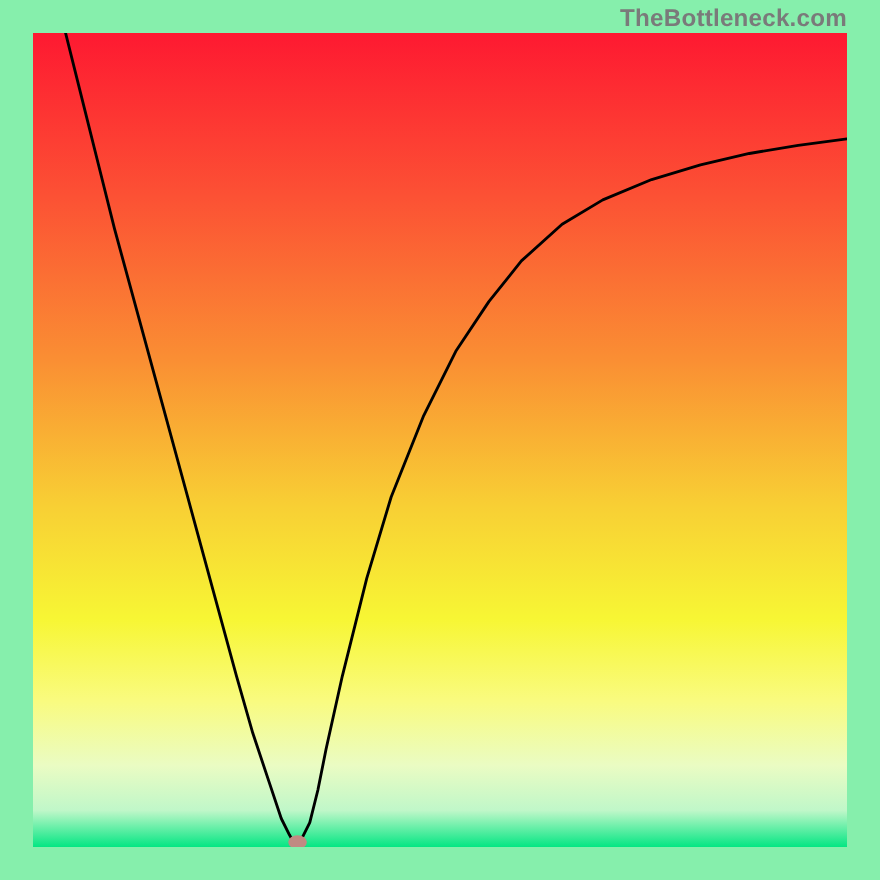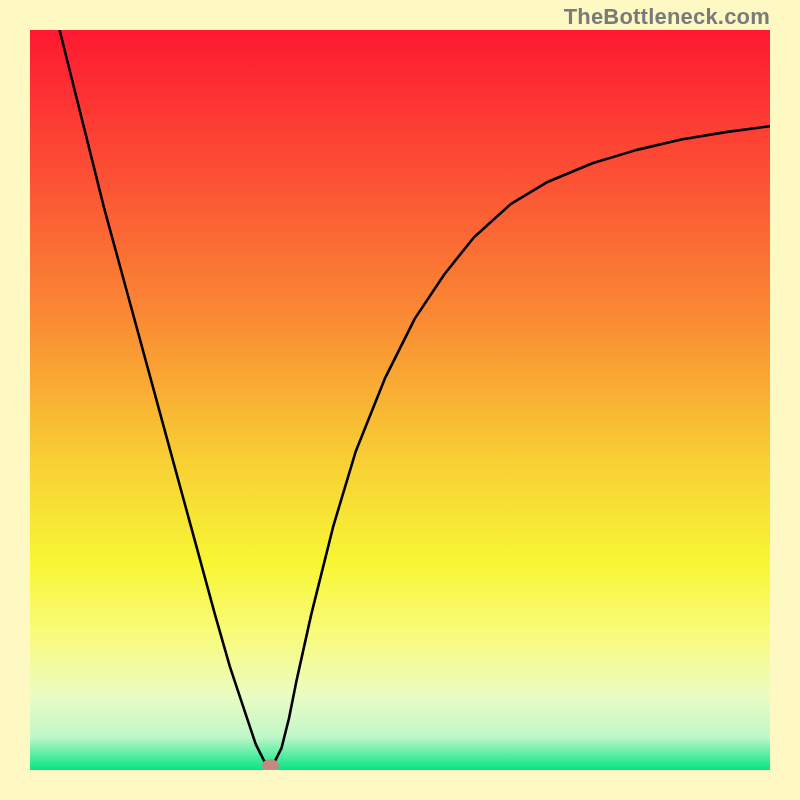--- a/index.html
+++ b/index.html
@@ -7,21 +7,21 @@
     padding: 0;
     width: 800px;
     height: 800px;
     background: #000;
     overflow: hidden;
   }
   .frame {
     position: relative;
     width: 800px;
     height: 800px;
-    background: #fef9c3;
+    background: #86efac;
   }
   .plot-area {
     position: absolute;
     left: 30px;
     top: 30px;
     width: 740px;
     height: 740px;
     overflow: hidden;
   }
   .gradient {

